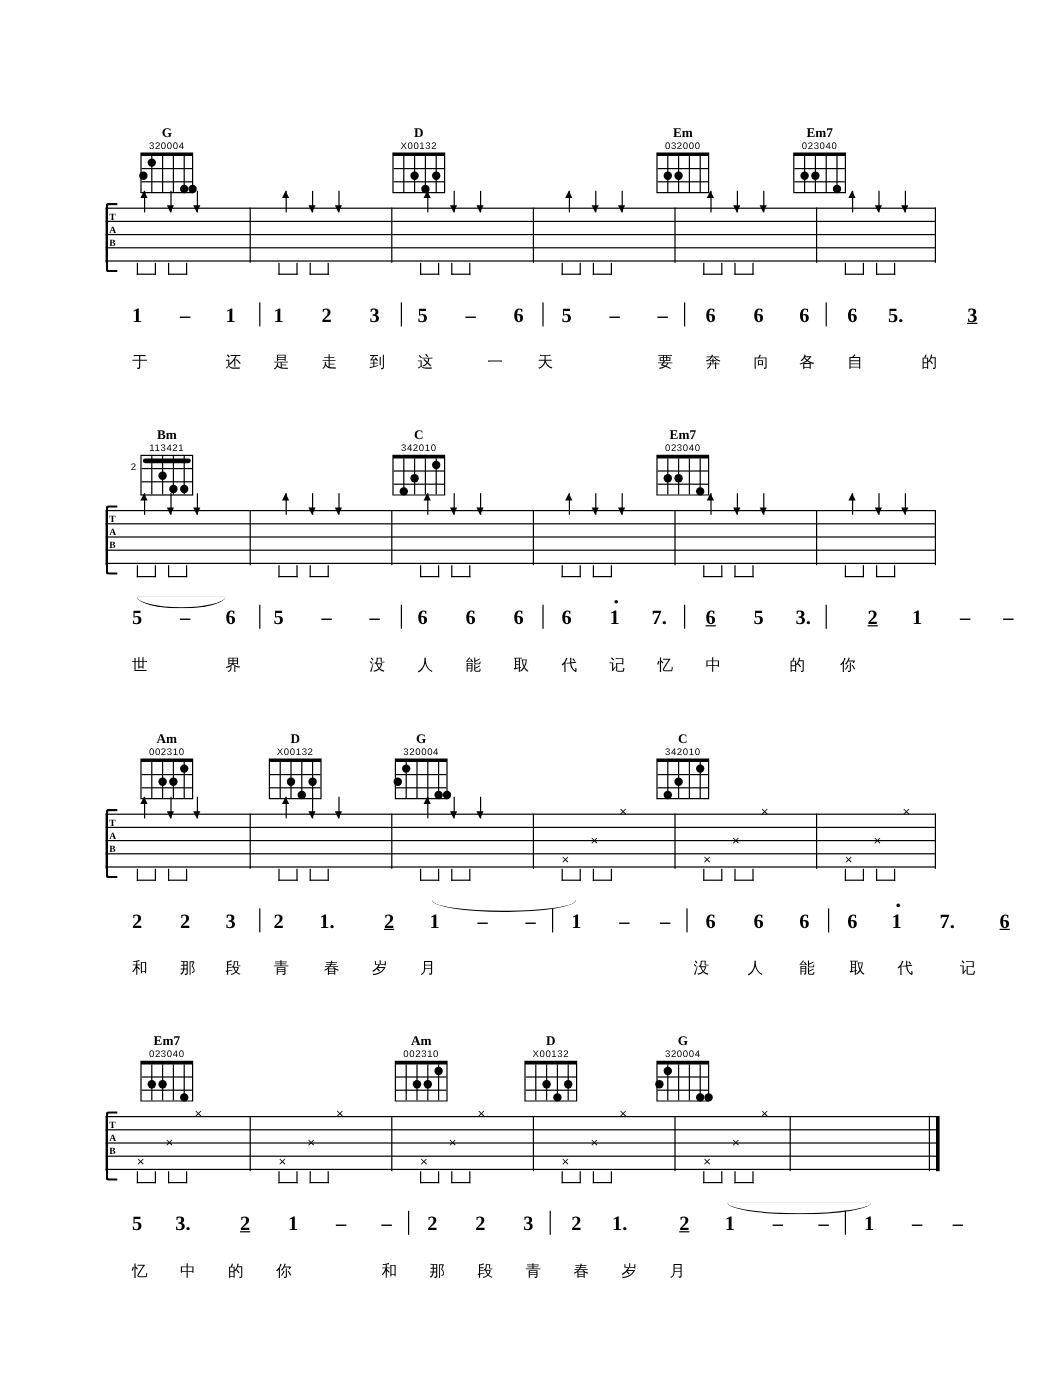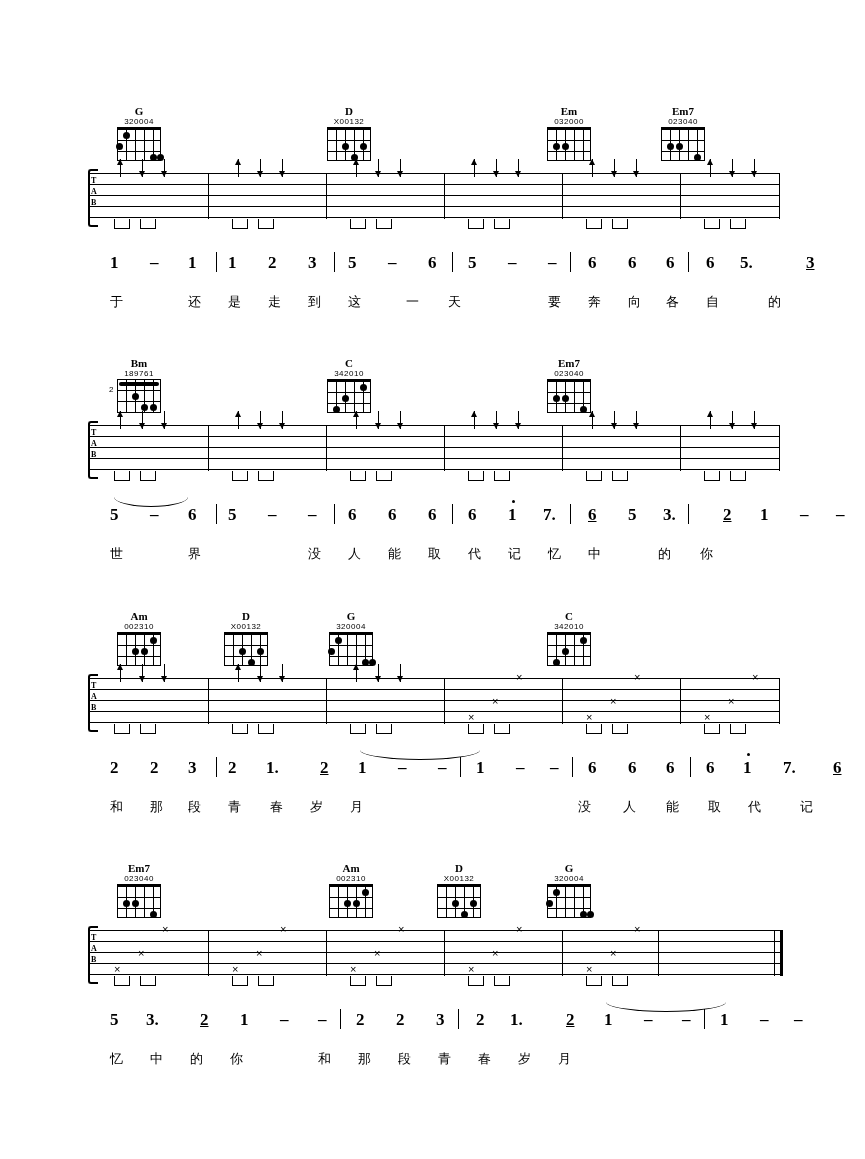--- a/index.html
+++ b/index.html
@@ -401,21 +401,21 @@
       <span class="ly" style="left:578px">各</span>
       <span class="ly" style="left:618px">自</span>
       <span class="ly" style="left:680px">的</span>
     </div>
   </div>
 
   <div class="system" style="top:357px;">
 
     <div class="chord" style="left:108px; top:0;">
       <div class="cname">Bm</div>
-      <div class="cfing">189761</div>
+      <div class="cfing">113421</div>
       <div class="grid barre">
         <div class="fretnum">2</div>
         <div class="vline" style="left:8px"></div>
           <div class="vline" style="left:17px"></div>
         <div class="vline" style="left:26px"></div>
           <div class="vline" style="left:35px"></div>
         <div class="hline" style="top:10px"></div>
           <div class="hline" style="top:21px"></div>
         <div class="barline" style="top:2px"></div>
         <div class="dot" style="left:14px; top:13px"></div>

